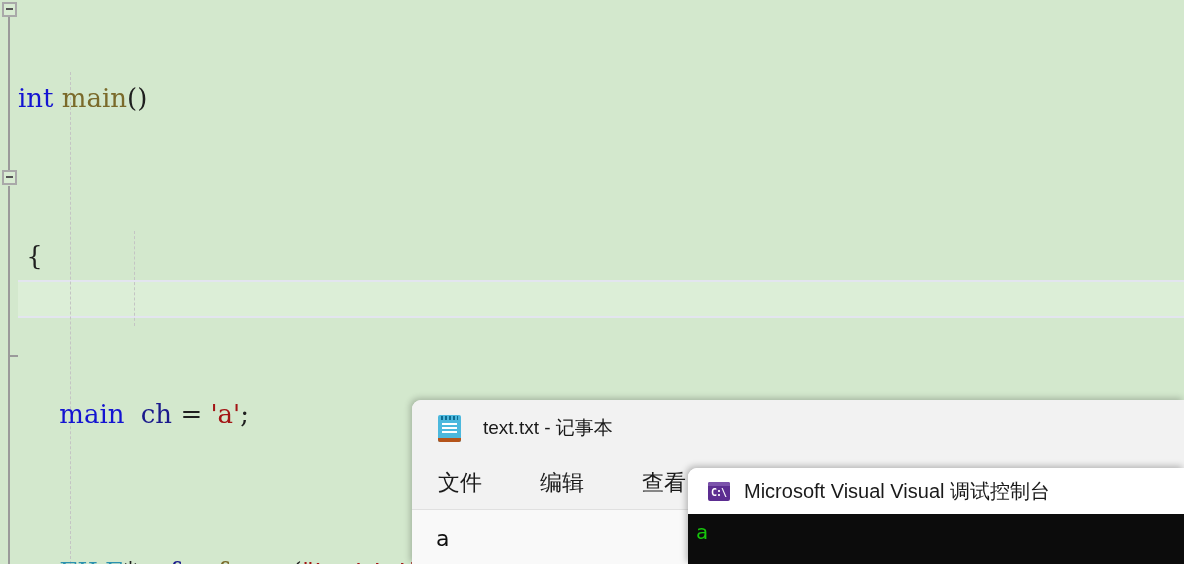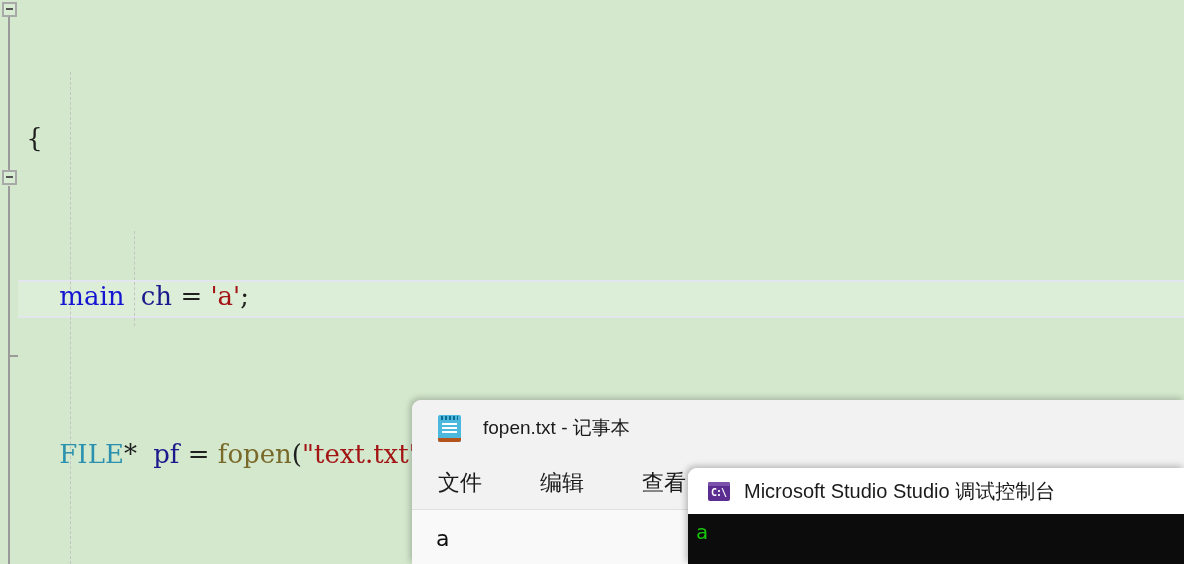--- a/index.html
+++ b/index.html
@@ -250,20 +250,21 @@
     <div id="gutter">
       <div class="fold-line" style="top:16px; height:162px;"></div>
       <div class="fold-box" style="top:2px;"></div>
       <div class="fold-box" style="top:170px;"></div>
       <div class="fold-line" style="top:186px; height:170px;"></div>
       <div class="fold-tick" style="top:355px;"></div>
       <div class="fold-line" style="top:356px; height:208px;"></div>
     </div>
 
     <div id="code">
+      <span class="ln"><span class="kw">int</span> <span class="fn">main</span><span class="punct">()</span></span>
 
       <span class="ln"> <span class="punct">{</span></span>
 
       <span class="ln">     <span class="kw">main</span> <span class="var">ch</span> <span class="punct">=</span> <span class="str">'a'</span><span class="punct">;</span></span>
 
       <span class="ln">     <span class="type">FILE</span><span class="punct">*</span> <span class="var">pf</span> <span class="punct">=</span> <span class="fn">fopen</span><span class="punct">(</span><span class="str">"text.txt"</span><span class="punct">, </span><span class="str">"w"</span><span class="punct">);</span></span>
 
       
 
       
@@ -288,38 +289,38 @@
     </div>
   </div>
 
   <div id="notepad">
     <div id="np-titlebar">
       <div id="np-icon">
         <div class="rings"></div>
         <div class="lines"></div>
         <div class="base"></div>
       </div>
-      <div id="np-title">fopen.txt - 记事本</div>
+      <div id="np-title">text.txt - 记事本</div>
     </div>
     <div id="np-menubar">
       <div class="np-menu-item">文件</div>
       <div class="np-menu-item">编辑</div>
       <div class="np-menu-item">查看</div>
     </div>
     <div id="np-body">
       <span id="np-text">a</span>
     </div>
   </div>
 
   <div id="console">
     <div id="cn-titlebar">
       <div id="cn-icon">
         <div class="bar"></div>
         <div class="prompt">C:\</div>
       </div>
-      <div id="cn-title">Microsoft Studio Studio 调试控制台</div>
+      <div id="cn-title">Microsoft Visual Visual 调试控制台</div>
     </div>
     <div id="cn-body">
       <span id="cn-out">a</span>
     </div>
   </div>
 
 </div>
 
 </body></html>

